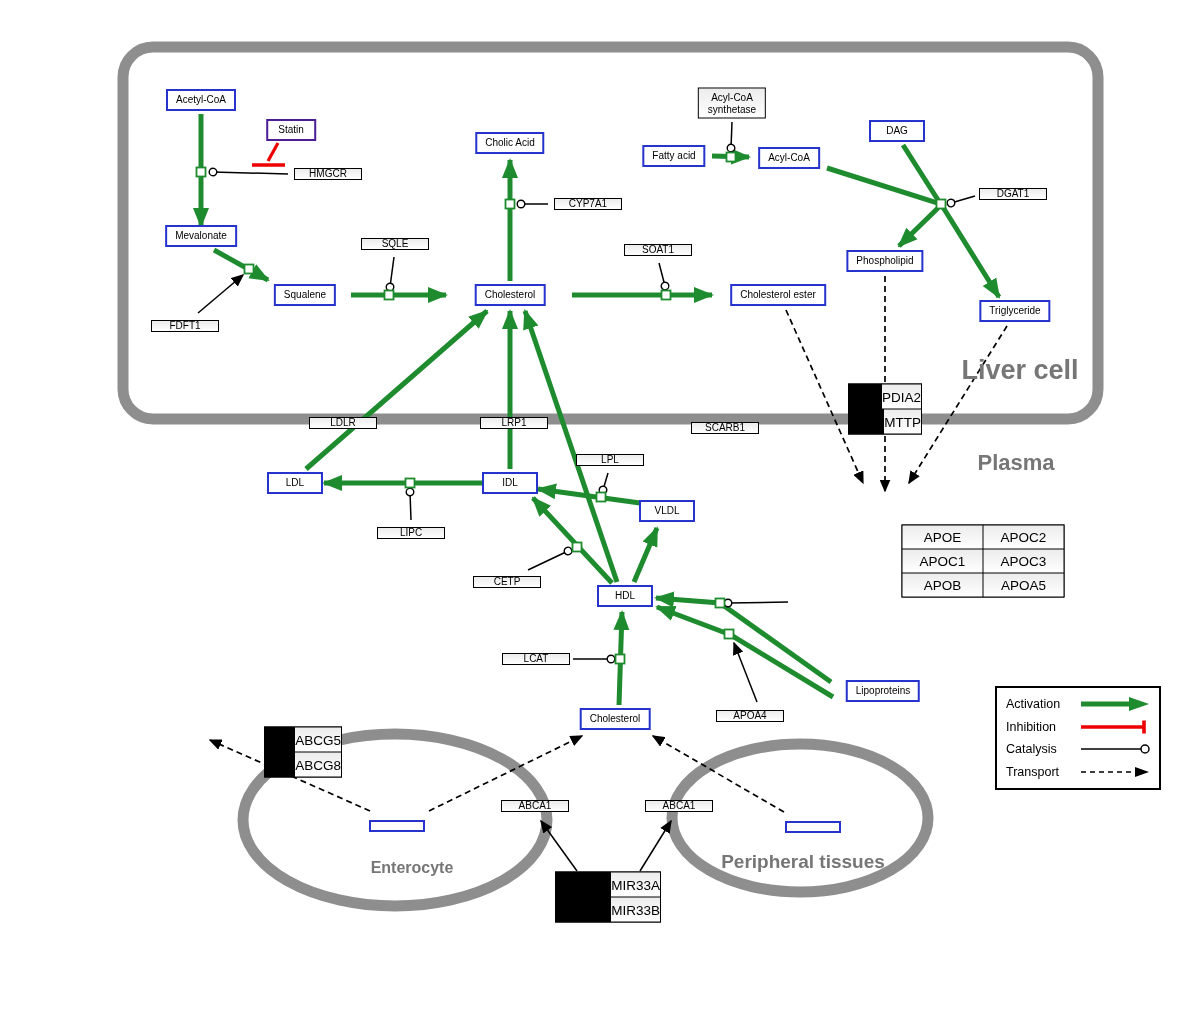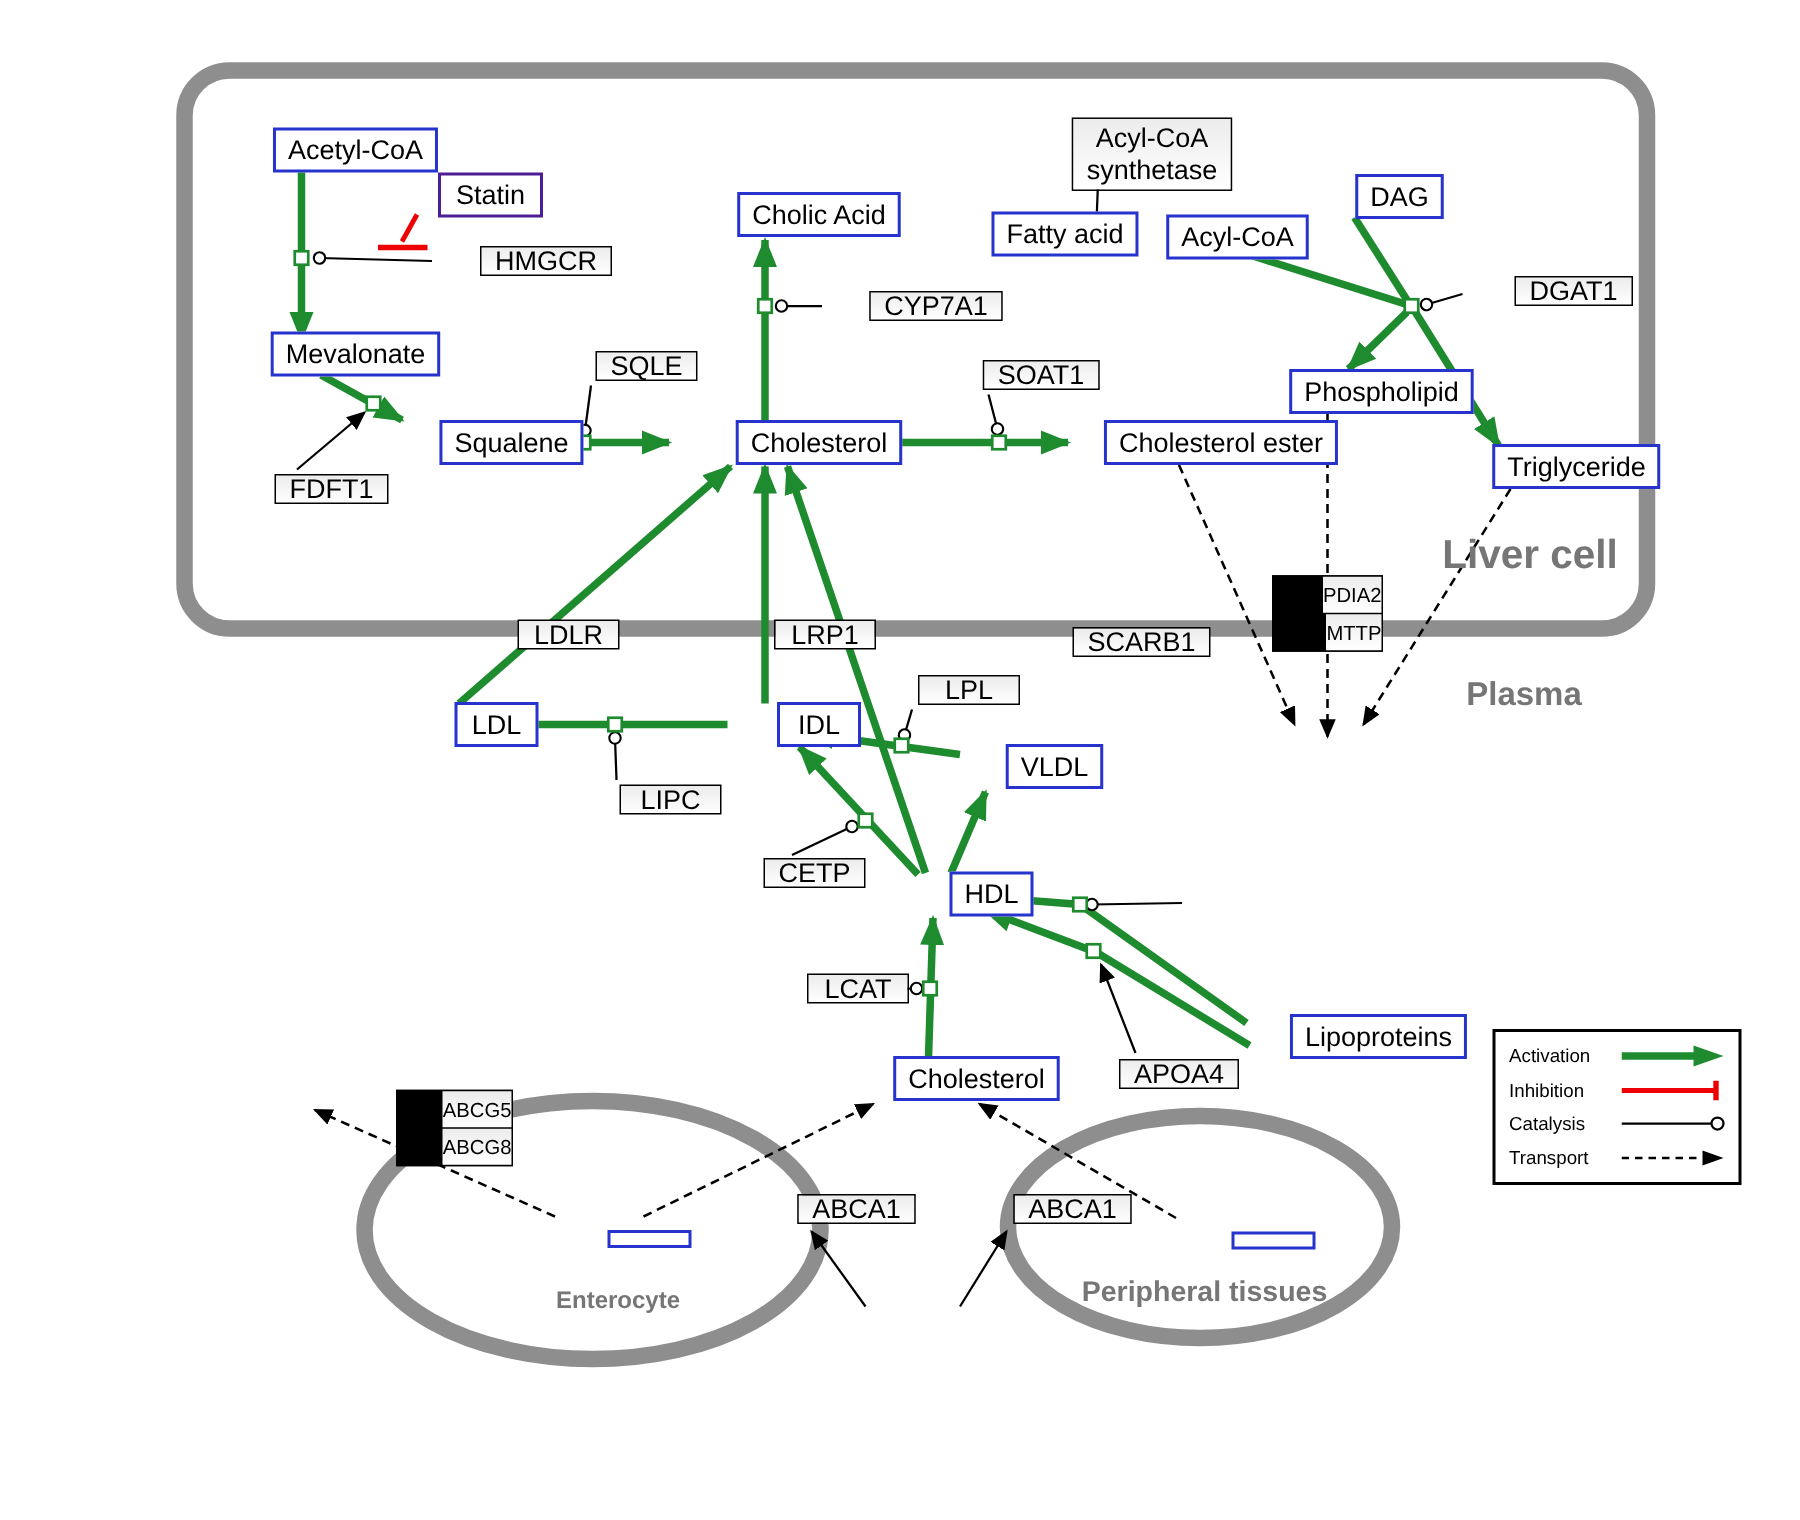--- a/index.html
+++ b/index.html
@@ -2,21 +2,21 @@
 <html><head>
 <meta charset="utf-8">
 <title>Pathway</title>
 <style>
   html,body{margin:0;padding:0;background:#fff;}
   .canvas{position:relative;width:1200px;height:1013px;background:#fff;
           font-family:"Liberation Sans",sans-serif;overflow:hidden;}
   svg.edges{position:absolute;left:0;top:0;z-index:1;}
   .node{position:absolute;z-index:2;transform:translate(-50%,-50%);
         display:flex;align-items:center;justify-content:center;
-        white-space:nowrap;font-size:18px;color:#000;line-height:1;margin-left:36px;}
+        white-space:nowrap;font-size:10px;color:#000;line-height:1;}
   .met{background:#fff;border:2px solid #2633cc;padding:4px 8px;min-width:36px;}
   .drug{background:#fff;border:2px solid #4c1d95;padding:4px 10px;}
   .gene{background:linear-gradient(180deg,#ececec,#ffffff);border:1px solid #000;
         padding:0 9px;min-width:48px;}
   .two-line{flex-direction:column;line-height:1.15;padding:3px 9px;}
   .stack{position:absolute;z-index:2;transform:translate(-50%,-50%);
          border:1px solid #000;background:#000;display:flex;flex-direction:column;gap:1px;align-items:flex-end;}
   .stack .cell{background:linear-gradient(180deg,#ececec,#ffffff);display:flex;
          align-items:center;justify-content:center;font-size:13.5px;height:24px;}
   .apo{display:grid;grid-template-columns:80px 80px;gap:1px;background:#000;
@@ -166,29 +166,41 @@
   <div class="node met" style="left:667px;top:511px">VLDL</div>
   <div class="node gene" style="left:411px;top:533px">LIPC</div>
   <div class="node gene" style="left:507px;top:582px">CETP</div>
   <div class="node met" style="left:625px;top:596px">HDL</div>
   <div class="node gene" style="left:536px;top:659px">LCAT</div>
   <div class="node gene" style="left:750px;top:716px">APOA4</div>
   <div class="node met" style="left:883px;top:691px">Lipoproteins</div>
   <div class="node met" style="left:615px;top:719px">Cholesterol</div>
 
 
+  <div class="apo" style="left:983px;top:561px">
+    <div class="cell">APOE</div>
+    <div class="cell">APOC2</div>
+    <div class="cell">APOC1</div>
+    <div class="cell">APOC3</div>
+    <div class="cell">APOB</div>
+    <div class="cell">APOA5</div>
+  </div>
 
   <div class="stack" style="left:303px;top:752px;width:76px">
     <div class="cell">ABCG5</div>
     <div class="cell">ABCG8</div>
   </div>
   <div class="node met" style="left:397px;top:826px"></div>
   <div class="node met" style="left:813px;top:827px"></div>
   <div class="node gene" style="left:535px;top:806px">ABCA1</div>
   <div class="node gene" style="left:679px;top:806px">ABCA1</div>
+  <div class="stack" style="left:608px;top:897px;width:104px">
+    <div class="cell">MIR33A</div>
+    <div class="cell">MIR33B</div>
+  </div>
 
   <div class="legend">
     <div class="legend-row">
       <span class="legend-label">Activation</span>
       <svg width="72" height="16" class="legend-sym">
         <line x1="0" y1="8" x2="50" y2="8" stroke="#1e8c2e" stroke-width="5"></line>
         <path d="M48,1 L68,8 L48,15 Z" fill="#1e8c2e"></path>
       </svg>
     </div>
     <div class="legend-row">

